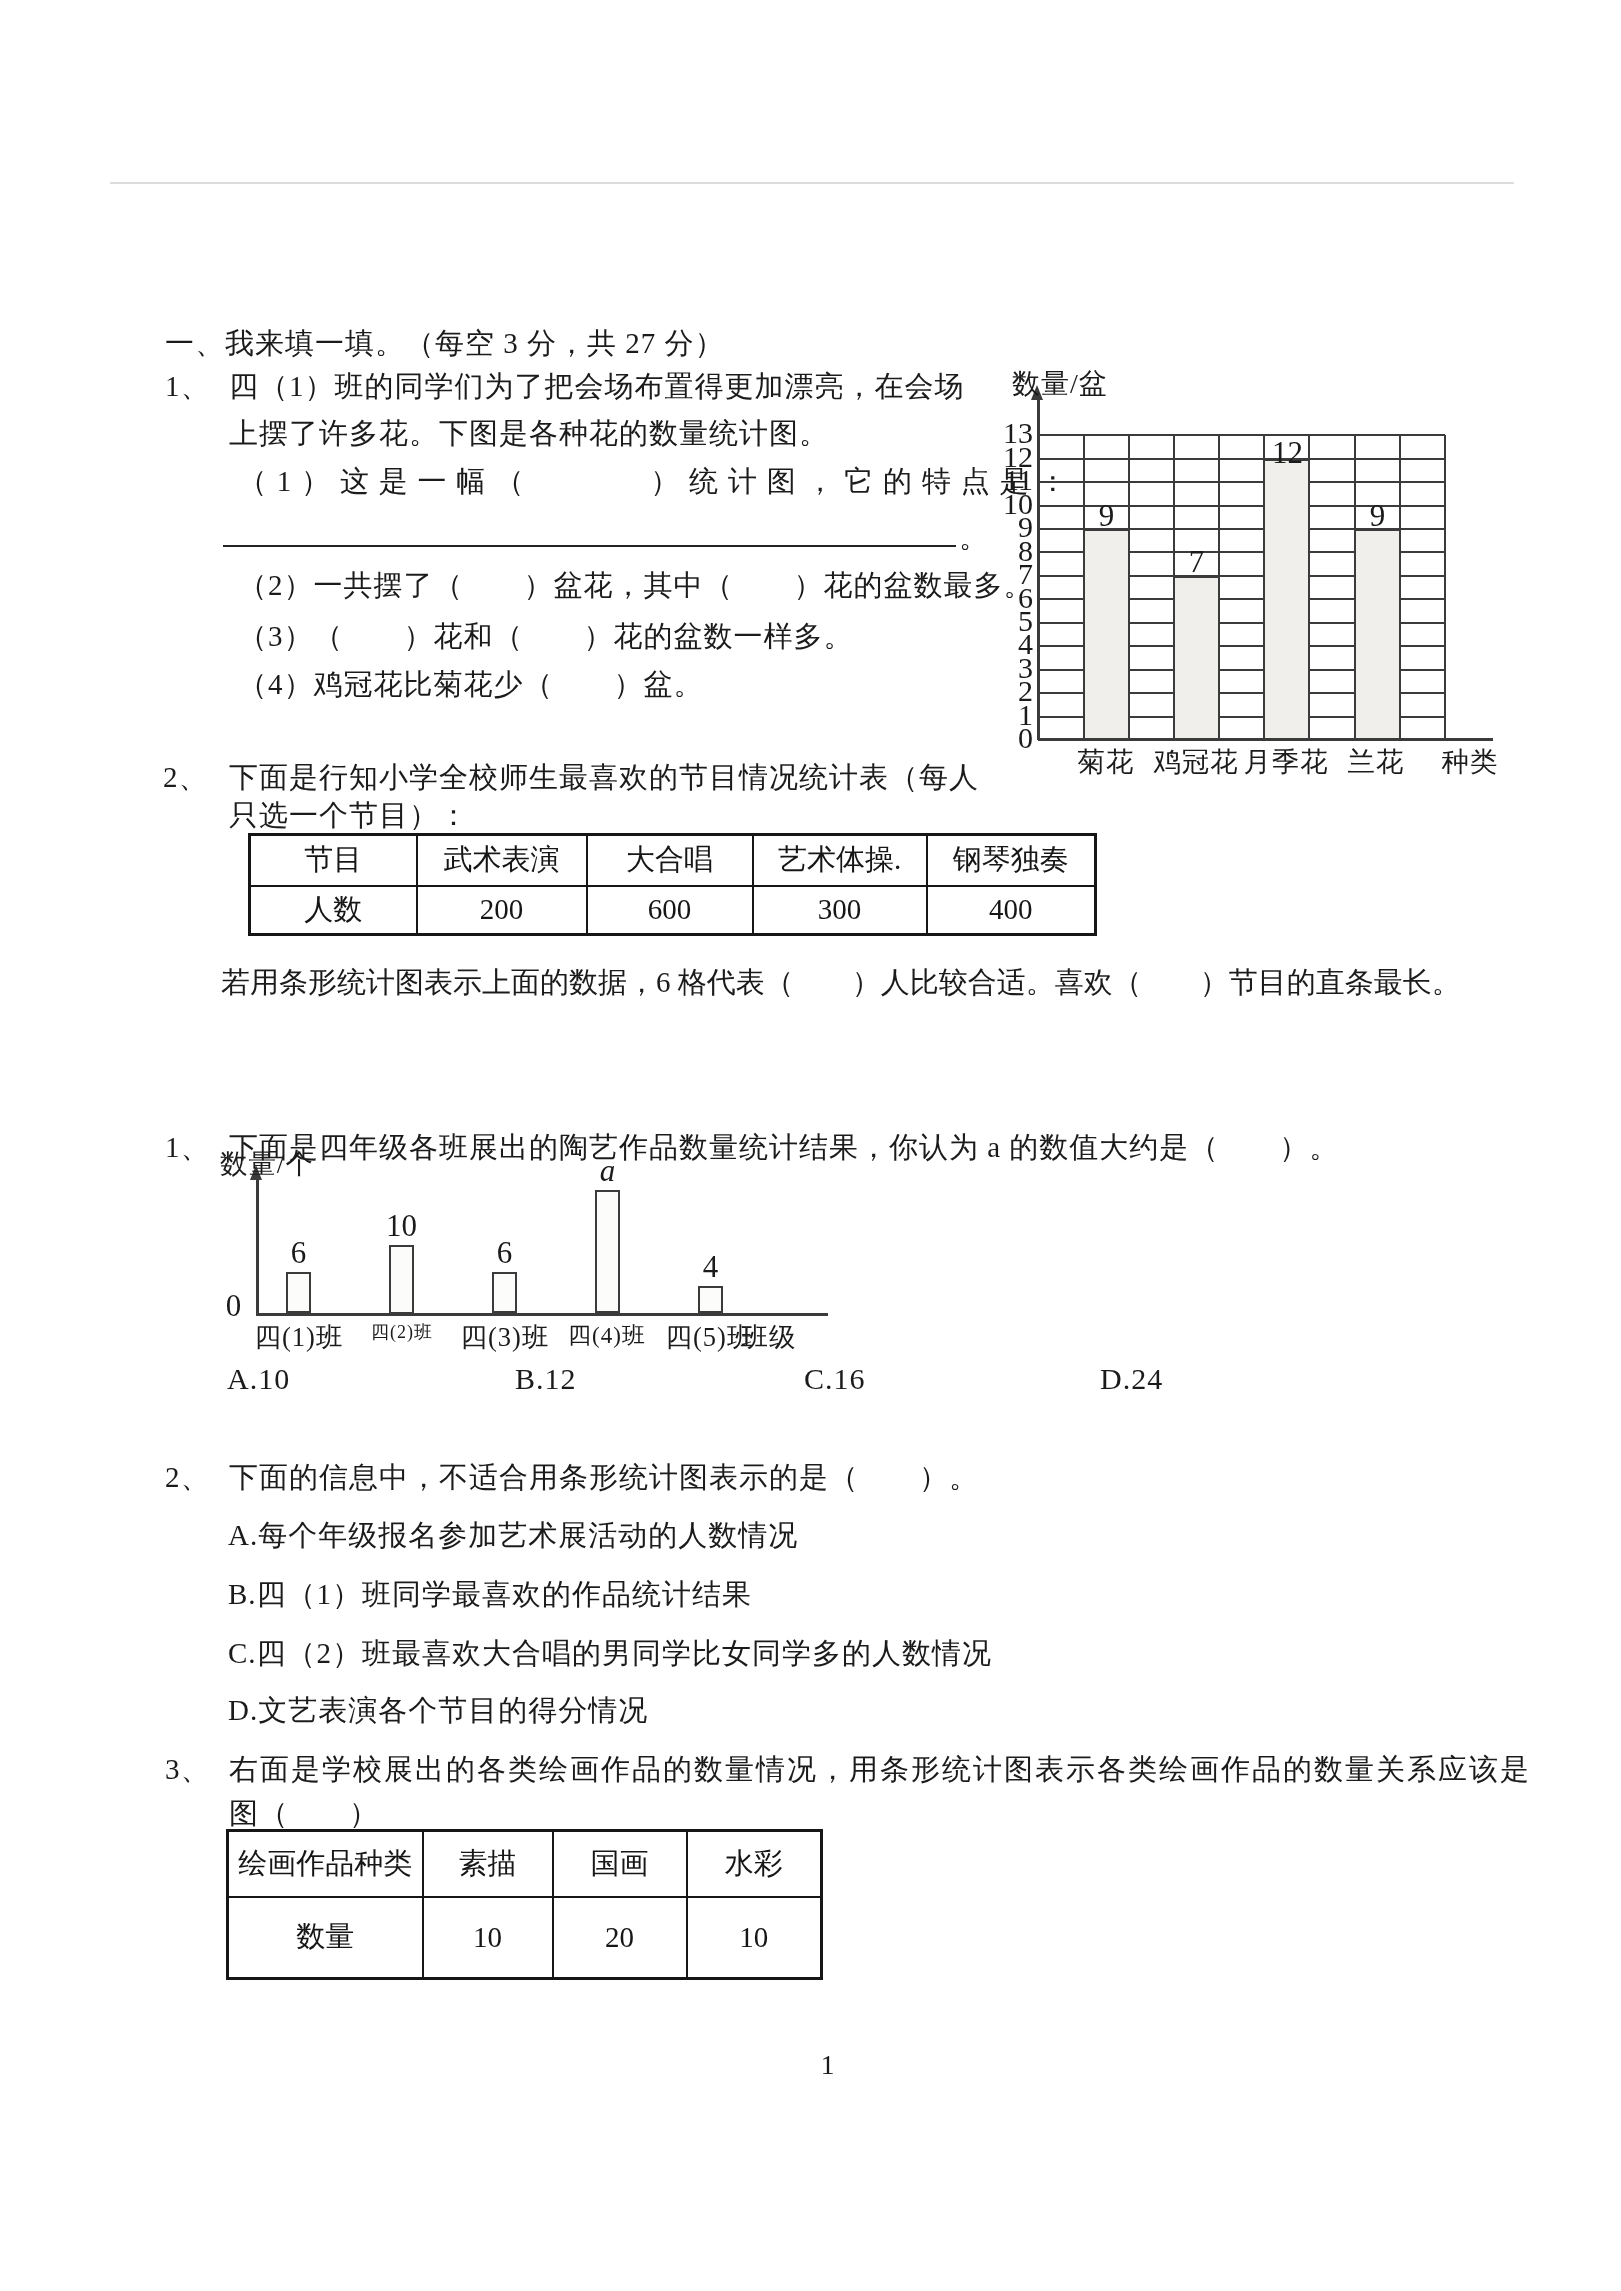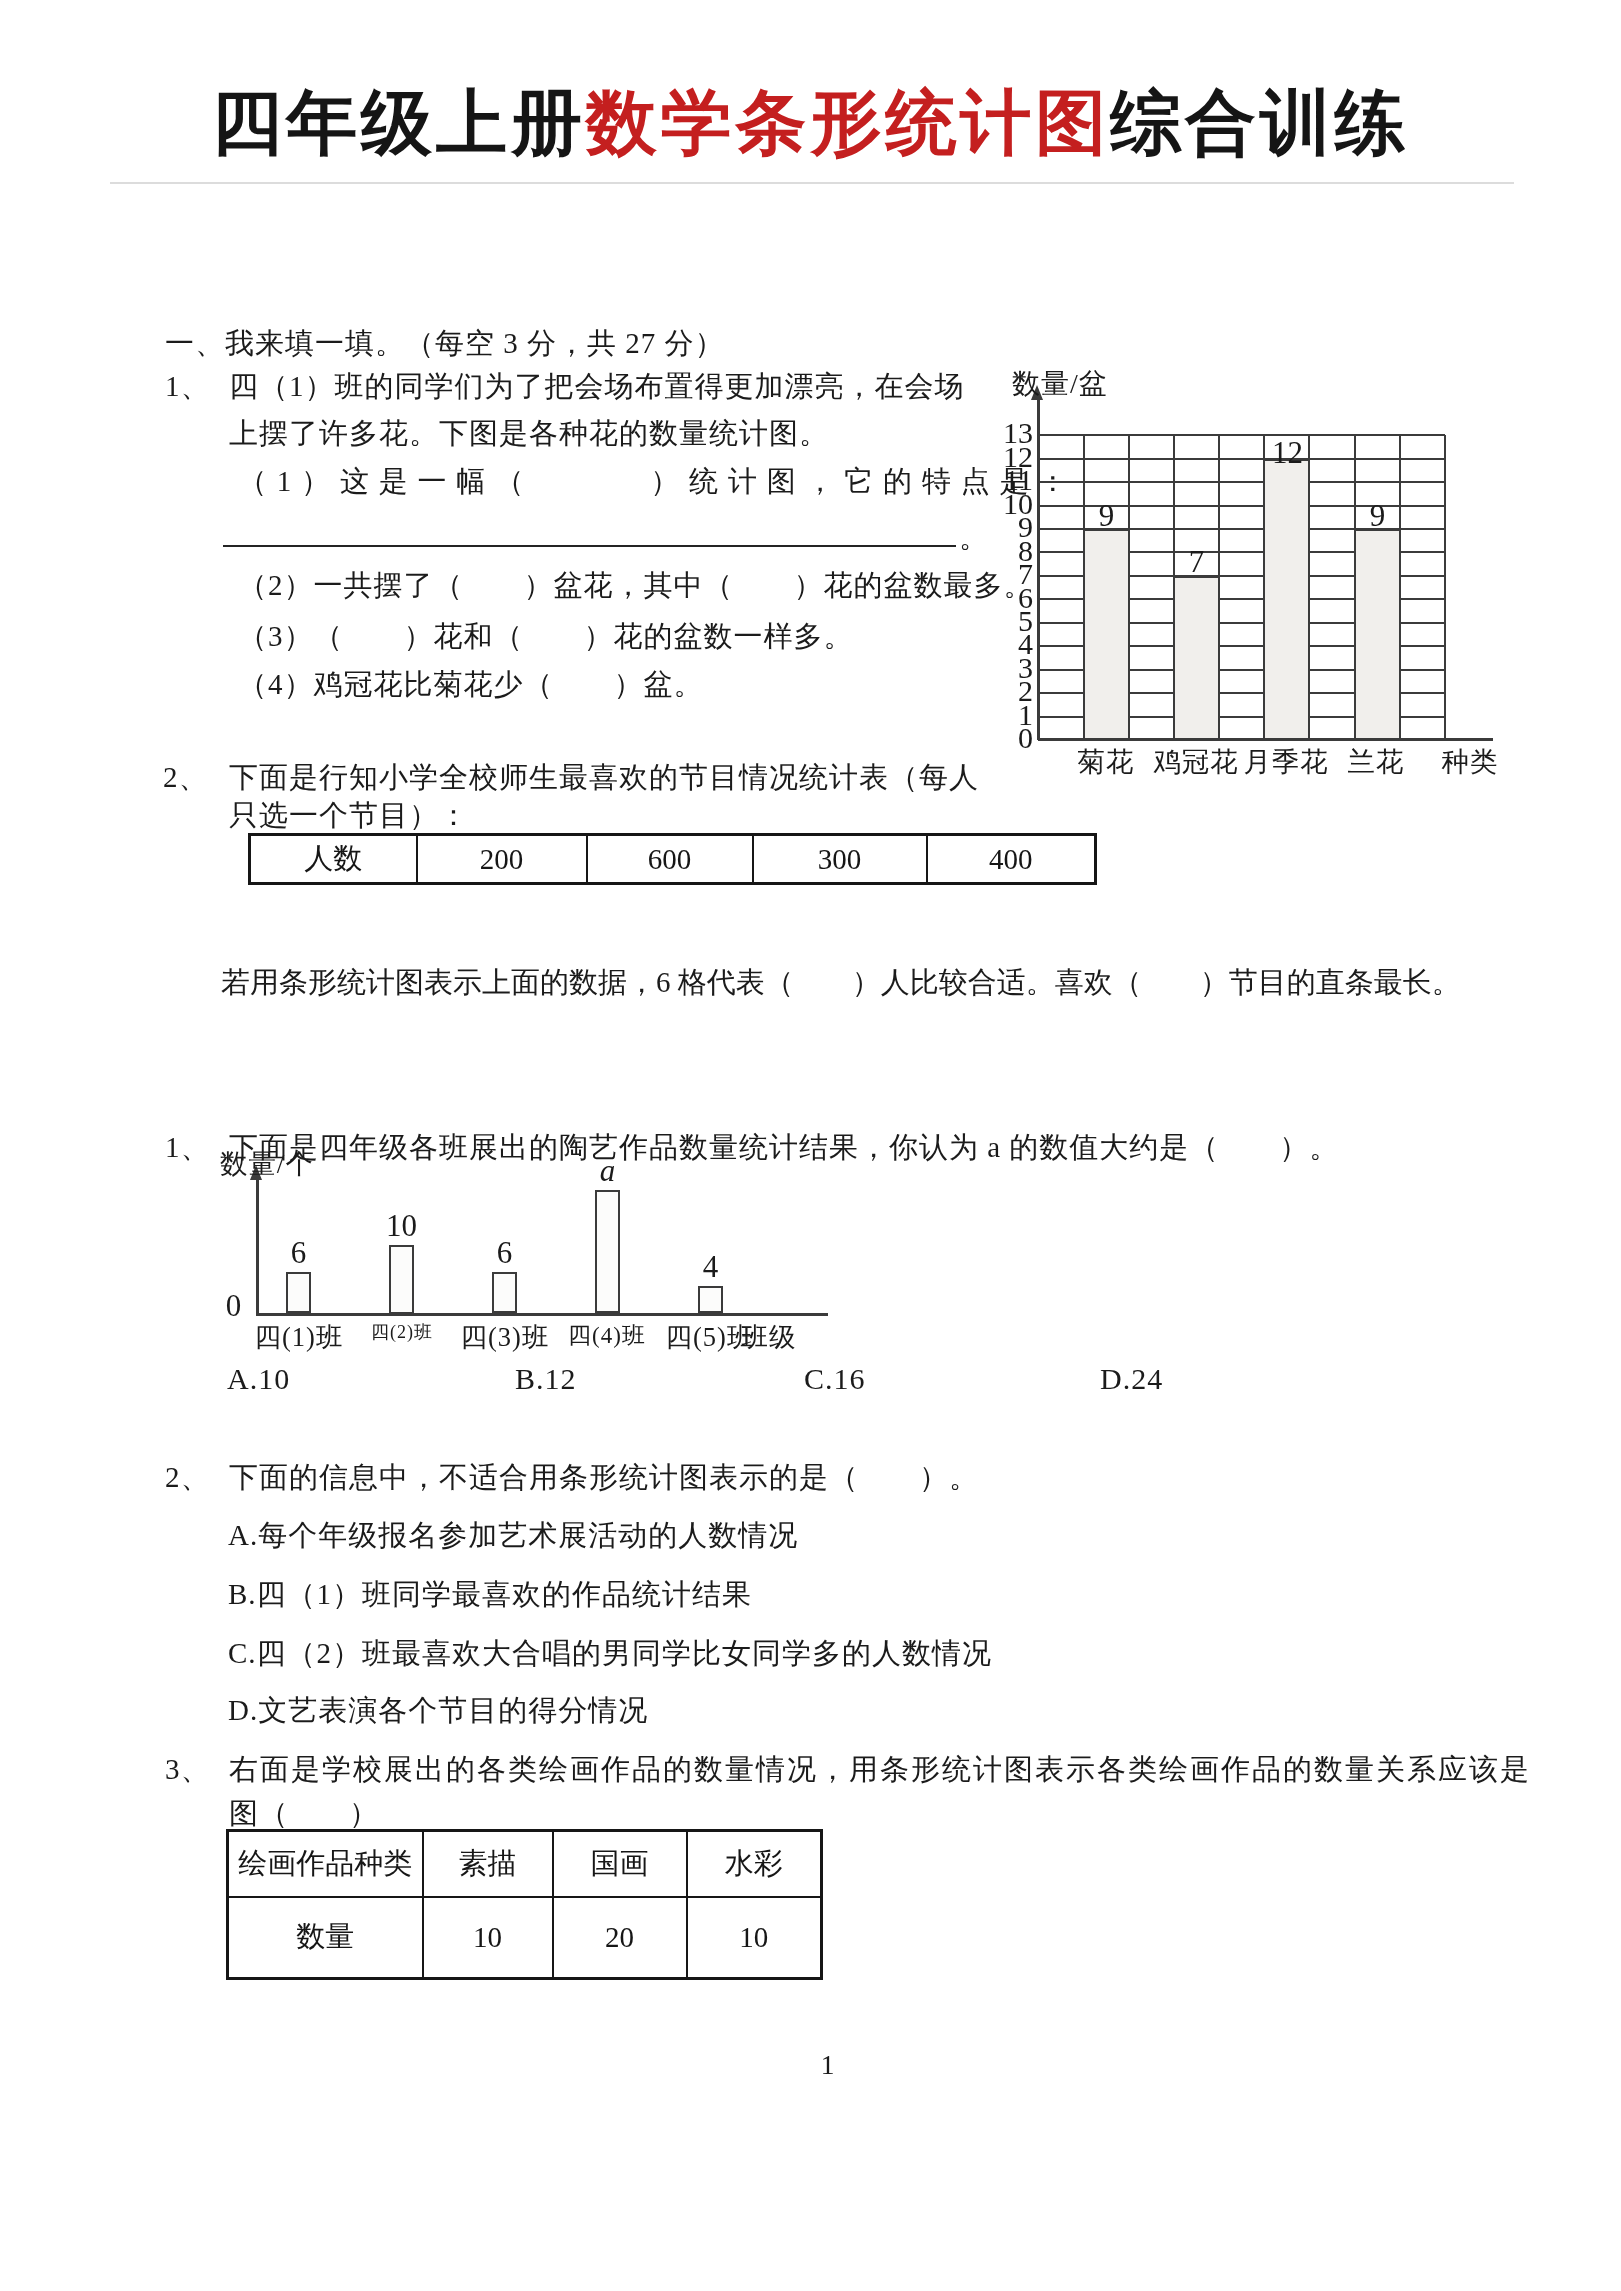--- a/index.html
+++ b/index.html
@@ -30,21 +30,20 @@
   .ytick{position:absolute;font-size:30px;line-height:23.5px;text-align:right;z-index:4;}
   .axlab{position:absolute;font-size:28px;line-height:1.1;letter-spacing:1px;white-space:nowrap;z-index:4;}
   .italic{font-style:italic;}
   .pagenum{position:absolute;font-size:27.4px;text-align:center;}
 </style>
 </head>
 <body>
 
 <div class="page" id="page">
 
-  <div class="title"><span>四年级上册</span><span class="red">数学条形统计图</span><span>综合训练</span></div>
 
   <div class="rule"></div>
 
   <div class="t" style="left:165px;top:327px;">一、我来填一填。（每空 3 分，共 27 分）</div>
 
   <div class="t" style="left:165px;top:370px;">1、</div>
   <div class="t" style="left:229px;top:370px;">四（1）班的同学们为了把会场布置得更加漂亮，在会场</div>
   <div class="t" style="left:229px;top:417px;">上摆了许多花。下图是各种花的数量统计图。</div>
 
   <div class="t sp" style="left:238px;top:465px;">（1）这是一幅（　　　）统计图，它的特点是：</div>
@@ -60,20 +59,27 @@
 
   <table class="tbl" style="left:248px;top:833px;width:845px;">
     <colgroup>
         <col style="width:167px">
         <col style="width:170px">
         <col style="width:166px">
         <col style="width:174px">
         <col style="width:169px">
       </colgroup>
     <tbody>
+        <tr style="height:51px;">
+      <td>节目</td>
+      <td>武术表演</td>
+      <td>大合唱</td>
+      <td>艺术体操.</td>
+      <td>钢琴独奏</td>
+    </tr>
     <tr style="height:49px;">
       <td>人数</td>
       <td>200</td>
       <td>600</td>
       <td>300</td>
       <td>400</td>
     </tr>
   </tbody>
     </table>
 

